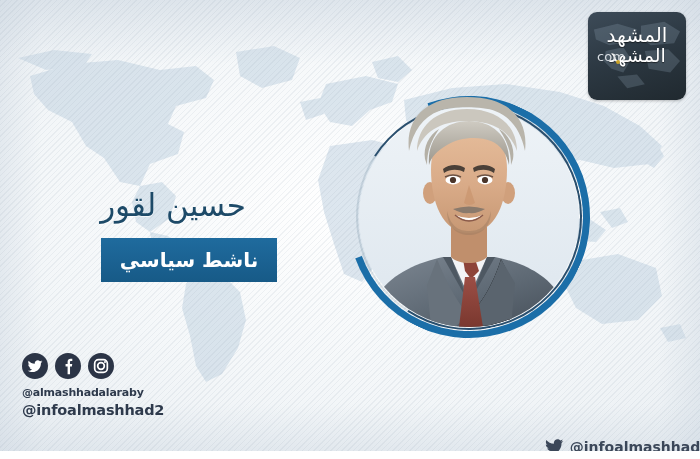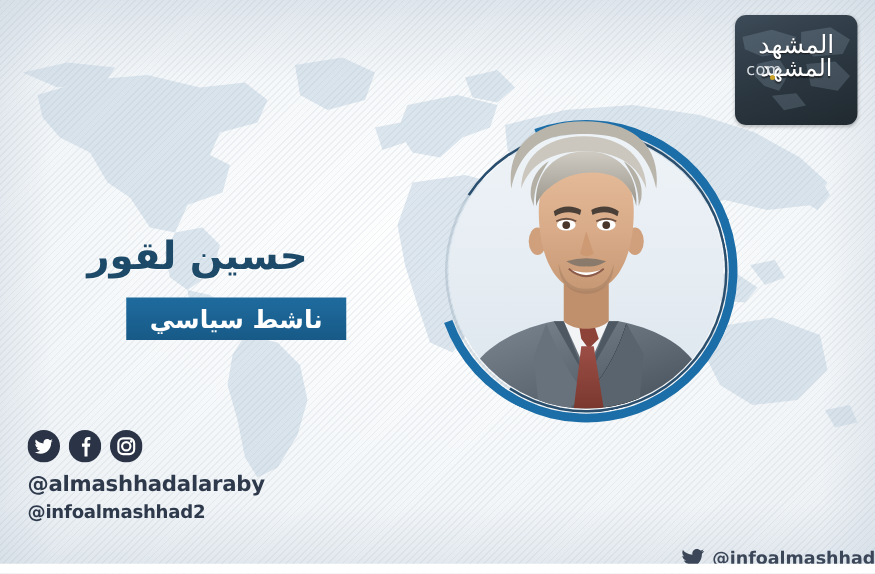--- a/index.html
+++ b/index.html
@@ -181,39 +181,39 @@
     top: -16px;
     width: 160px;
     height: 60px;
     overflow: hidden;
   }
   .head-overflow svg { width: 100%; height: 100%; display: block; }
 
   
   .name {
     position: absolute;
-    left: 1px;
+    left: 16px;
     top: 188px;
     width: 290px;
     text-align: center;
     direction: rtl;
     color: #1d4a68;
     font-size: 31px;
-    font-weight: bold;
+    font-weight: normal;
     letter-spacing: 0;
     line-height: 1.1;
     text-shadow: 0 1px 0 rgba(255,255,255,.7);
     padding-left: 12px;
   }
   .badge {
     position: absolute;
     left: 101px;
     top: 238px;
     width: 176px;
-    height: 34px;
+    height: 44px;
     background: linear-gradient(to bottom, #1f6b9e 0%, #175a87 100%);
     display: flex;
     align-items: center;
     justify-content: center;
     direction: rtl;
     color: #ffffff;
     font-size: 20px;
     font-weight: bold;
     letter-spacing: .3px;
   }
@@ -232,21 +232,21 @@
     margin-bottom: 6px;
   }
   .sicon {
     width: 26px;
     height: 26px;
     display: block;
   }
   .sicon svg { width: 100%; height: 100%; display: block; }
   .handle {
     color: #2e3a4c;
-    font-size: 17px;
+    font-size: 11px;
     font-weight: bold;
     letter-spacing: -.2px;
     line-height: 1.42;
   }
   .handle.h2 { font-size: 14.5px; }
 
   
   .br-handle {
     position: absolute;
     right: -10px;

